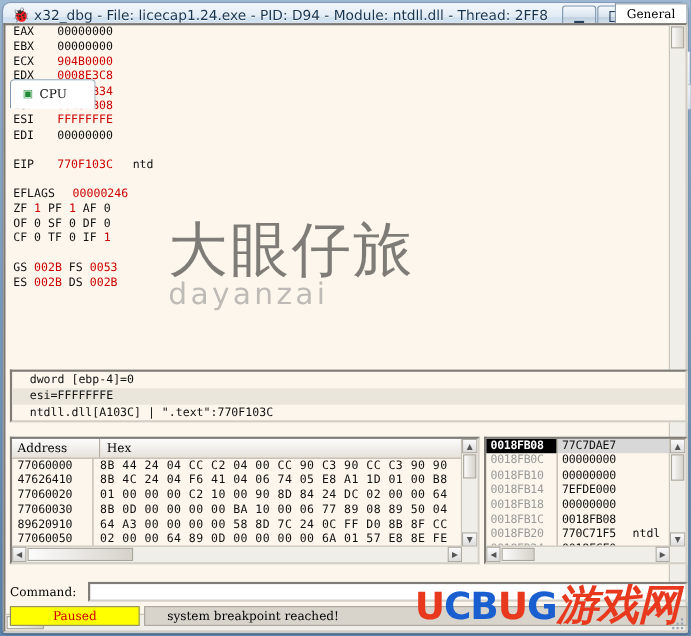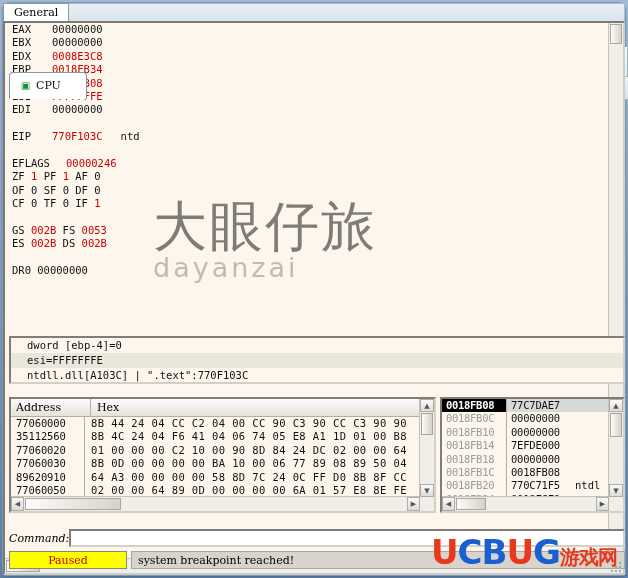--- a/index.html
+++ b/index.html
@@ -114,21 +114,21 @@
        box-sizing:border-box;cursor:pointer;}
 
   
   #infobar{left:6px;top:333px;width:616px;height:48px;background:#fdf6ec;}
   .irow{height:15px;line-height:15px;padding-left:16px;font-family:"DejaVu Sans Mono",monospace;
        font-size:10.5px;color:#111;white-space:nowrap;}
   .irow.alt{background:#eae6dc;}
 
   
   #regs{left:437px;top:99px;width:185px;height:232px;background:#eef1f5;border:none;}
-  .reg-tabbar{position:absolute;left:0;top:0;width:100%;height:20px;display:flex;align-items:flex-start;}
+  .reg-tabbar{position:absolute;left:0;top:0;width:100%;height:20px;display:flex;align-items:flex-end;flex-direction:column;}
   .reg-tab{height:17px;padding:0 10px;border:1px solid #8c9aa8;border-bottom:none;background:#fff;
        font-family:"DejaVu Serif",serif;font-size:11px;color:#000;display:flex;align-items:center;}
   .reg-tab-rest{flex:1;border-bottom:1px solid #8c9aa8;height:17px;
        background:linear-gradient(180deg,#e9eef4,#dae3ec);border-top:1px solid #aebbc8;border-right:1px solid #aebbc8;}
   .reg-body{position:absolute;left:0;top:18px;right:0;bottom:0;background:#fdf6ec;
        border:2px inset #d0ccc4;box-sizing:border-box;overflow:hidden;}
   .rrow{height:13.4px;line-height:13.4px;padding-left:7px;font-family:"DejaVu Sans Mono",monospace;
        font-size:10.5px;color:#111;white-space:nowrap;}
   .rname{display:inline-block;color:#111;}
   .rval{color:#111;}
@@ -153,48 +153,48 @@
        font-family:"DejaVu Sans Mono",monospace;font-size:10.5px;}
   .s-addr{width:64px;flex:0 0 64px;padding-left:4px;color:#9b9b9b;box-sizing:border-box;letter-spacing:-.3px;}
   .srow.cur .s-addr{background:#000;color:#fff;font-weight:bold;}
   .srow.cur{background:#d8d8d8;}
   .s-val{width:66px;flex:0 0 66px;padding-left:4px;color:#111;border-left:1px solid #b4ada0;
        box-sizing:border-box;letter-spacing:-.2px;}
   .s-cmt{flex:1;padding-left:3px;color:#111;overflow:hidden;}
 
   
   .cmdbar{position:absolute;left:6px;top:524px;width:616px;height:22px;display:flex;align-items:center;}
-  .cmdlabel{font-family:"DejaVu Serif",serif;font-size:11px;color:#000;padding-right:0;font-style:italic;}
+  .cmdlabel{font-family:"DejaVu Serif",serif;font-size:11px;color:#000;padding-right:11px;}
   .cmdinput{flex:1;height:18px;background:#fff;border:2px inset #d4d0c8;box-sizing:border-box;
        font-family:"DejaVu Sans Mono",monospace;font-size:11px;padding:0 3px;color:#111;outline:none;}
 
   
   .statusbar{position:absolute;left:6px;top:548px;width:616px;height:21px;display:flex;align-items:flex-start;gap:4px;}
   .st-paused{width:118px;height:18px;background:#ffff00;border:1px solid #8a8a6a;box-sizing:border-box;
        display:flex;align-items:center;justify-content:center;
        font-family:"DejaVu Serif",serif;font-size:11px;color:#cc0000;}
   .st-msg{flex:1;height:18px;background:#d8d4cc;border:1px solid #a9a59b;box-sizing:border-box;
-       display:flex;align-items:center;padding-left:6px;
+       display:flex;align-items:center;padding-left:20px;
        font-family:"DejaVu Serif",serif;font-size:11px;color:#000;}
 
   
   .wm-center{position:absolute;left:150px;top:195px;width:240px;height:115px;pointer-events:none;
        opacity:.55;z-index:5;}
   .wm-cjk{font-family:"DejaVu Sans",sans-serif;font-size:54px;color:#1a1a1a;letter-spacing:2px;
        white-space:nowrap;line-height:58px;}
   .wm-sub{font-family:"DejaVu Sans",sans-serif;font-size:27px;color:#8c8c8c;letter-spacing:3px;
        margin-top:-4px;}
   .wm-uc{position:absolute;right:8px;bottom:6px;pointer-events:none;z-index:6;text-align:right;
        line-height:1;}
   .wm-uc .l1{font-size:34px;font-weight:bold;font-family:"DejaVu Sans",sans-serif;letter-spacing:-1px;}
   .wm-uc .l1 .u{color:#e8391f;}
   .wm-uc .l1 .c{color:#1a5fd0;}
   .wm-uc .l1 .b{color:#1a5fd0;}
   .wm-uc .l1 .g{color:#1a5fd0;}
-  .wm-uc .l1 .cjk{color:#e8391f;font-size:20px;}
+  .wm-uc .l1 .cjk{color:#e8391f;font-size:38px;font-style:italic;}
   .wm-uc .l2{font-size:22px;color:#1a1a1a;font-family:"DejaVu Sans",sans-serif;margin-top:1px;}
   .resizer{position:absolute;right:4px;bottom:3px;width:11px;height:11px;z-index:7;}
   .resizer i{position:absolute;background:#97a6b6;width:2px;height:2px;}
 </style>
 </head>
 <body>
 
 <div id="app">
  <div class="win">
 
@@ -497,37 +497,37 @@
     <div class="reg-tabbar">
       <div class="reg-tab">
         <span>General</span>
       </div>
       <div class="reg-tab-rest"></div>
     </div>
     <div class="reg-body">
       <div id="regrows" style="position:absolute;left:0;top:0;right:14px;bottom:14px;overflow:hidden;">
             <div class="rrow"><span class="rname" style="min-width: 40px; display: inline-block;">EAX</span><span class="rval">00000000</span></div>
             <div class="rrow"><span class="rname" style="min-width: 40px; display: inline-block;">EBX</span><span class="rval">00000000</span></div>
+            <div class="rrow"><span class="rname" style="min-width: 40px; display: inline-block;">ECX</span><span class="rval chg">904B0000</span></div>
             <div class="rrow"><span class="rname" style="min-width: 40px; display: inline-block;">EDX</span><span class="rval chg">0008E3C8</span></div>
             <div class="rrow"><span class="rname" style="min-width: 40px; display: inline-block;">EBP</span><span class="rval chg">0018FB34</span></div>
             <div class="rrow"><span class="rname" style="min-width: 40px; display: inline-block;">ESP</span><span class="rval chg">0018FB08</span></div>
             <div class="rrow"><span class="rname" style="min-width: 40px; display: inline-block;">ESI</span><span class="rval chg">FFFFFFFE</span></div>
             <div class="rrow"><span class="rname" style="min-width: 40px; display: inline-block;">EDI</span><span class="rval">00000000</span></div>
             <div class="rrow">&nbsp;</div>
             <div class="rrow"><span class="rname" style="min-width: 40px; display: inline-block;">EIP</span><span class="rval chg">770F103C</span><span class="rcmt" style="margin-left: 18px;">ntd</span></div>
             <div class="rrow">&nbsp;</div>
             <div class="rrow"><span class="rname" style="min-width: 54px; display: inline-block;">EFLAGS</span><span class="rval chg">00000246</span></div>
             <div class="rrow"><span>ZF</span> <span class="rval chg">1</span>  <span>PF</span> <span class="rval chg">1</span>  <span>AF</span> <span class="rval">0</span>  </div>
             <div class="rrow"><span>OF</span> <span class="rval">0</span>  <span>SF</span> <span class="rval">0</span>  <span>DF</span> <span class="rval">0</span>  </div>
             <div class="rrow"><span>CF</span> <span class="rval">0</span>  <span>TF</span> <span class="rval">0</span>  <span>IF</span> <span class="rval chg">1</span>  </div>
             <div class="rrow">&nbsp;</div>
             <div class="rrow"><span>GS</span> <span class="rval chg">002B</span>  <span>FS</span> <span class="rval chg">0053</span>  </div>
             <div class="rrow"><span>ES</span> <span class="rval chg">002B</span>  <span>DS</span> <span class="rval chg">002B</span>  </div>
             <div class="rrow">&nbsp;</div>
-            <div class="rrow"><span>DR0</span> <span class="rval">00000000</span></div>
           </div>
       <div class="vsb">
         <div class="sbthumb" style="left:1px;top:1px;width:12px;height:20px"></div>
       </div>
       <div class="hsb">
         <div class="sbthumb" style="left:1px;top:1px;width:34px;height:12px"></div>
       </div>
       <div class="sbcorner"></div>
     </div>
   </div>
@@ -544,21 +544,21 @@
     <div class="dump-head">
       <div class="dh1">Address</div>
       <div class="dh2">Hex</div>
     </div>
     <div id="dumprows" style="position:absolute;left:0;top:18px;right:14px;bottom:14px;overflow:hidden;">
           <div class="hrow">
             <div class="h-addr">77060000</div>
             <div class="h-hex">8B 44 24 04 CC C2 04 00 CC 90 C3 90 CC C3 90 90</div>
           </div>
           <div class="hrow">
-            <div class="h-addr">35112560</div>
+            <div class="h-addr">47626410</div>
             <div class="h-hex">8B 4C 24 04 F6 41 04 06 74 05 E8 A1 1D 01 00 B8</div>
           </div>
           <div class="hrow">
             <div class="h-addr">77060020</div>
             <div class="h-hex">01 00 00 00 C2 10 00 90 8D 84 24 DC 02 00 00 64</div>
           </div>
           <div class="hrow">
             <div class="h-addr">77060030</div>
             <div class="h-hex">8B 0D 00 00 00 00 BA 10 00 06 77 89 08 89 50 04</div>
           </div>

